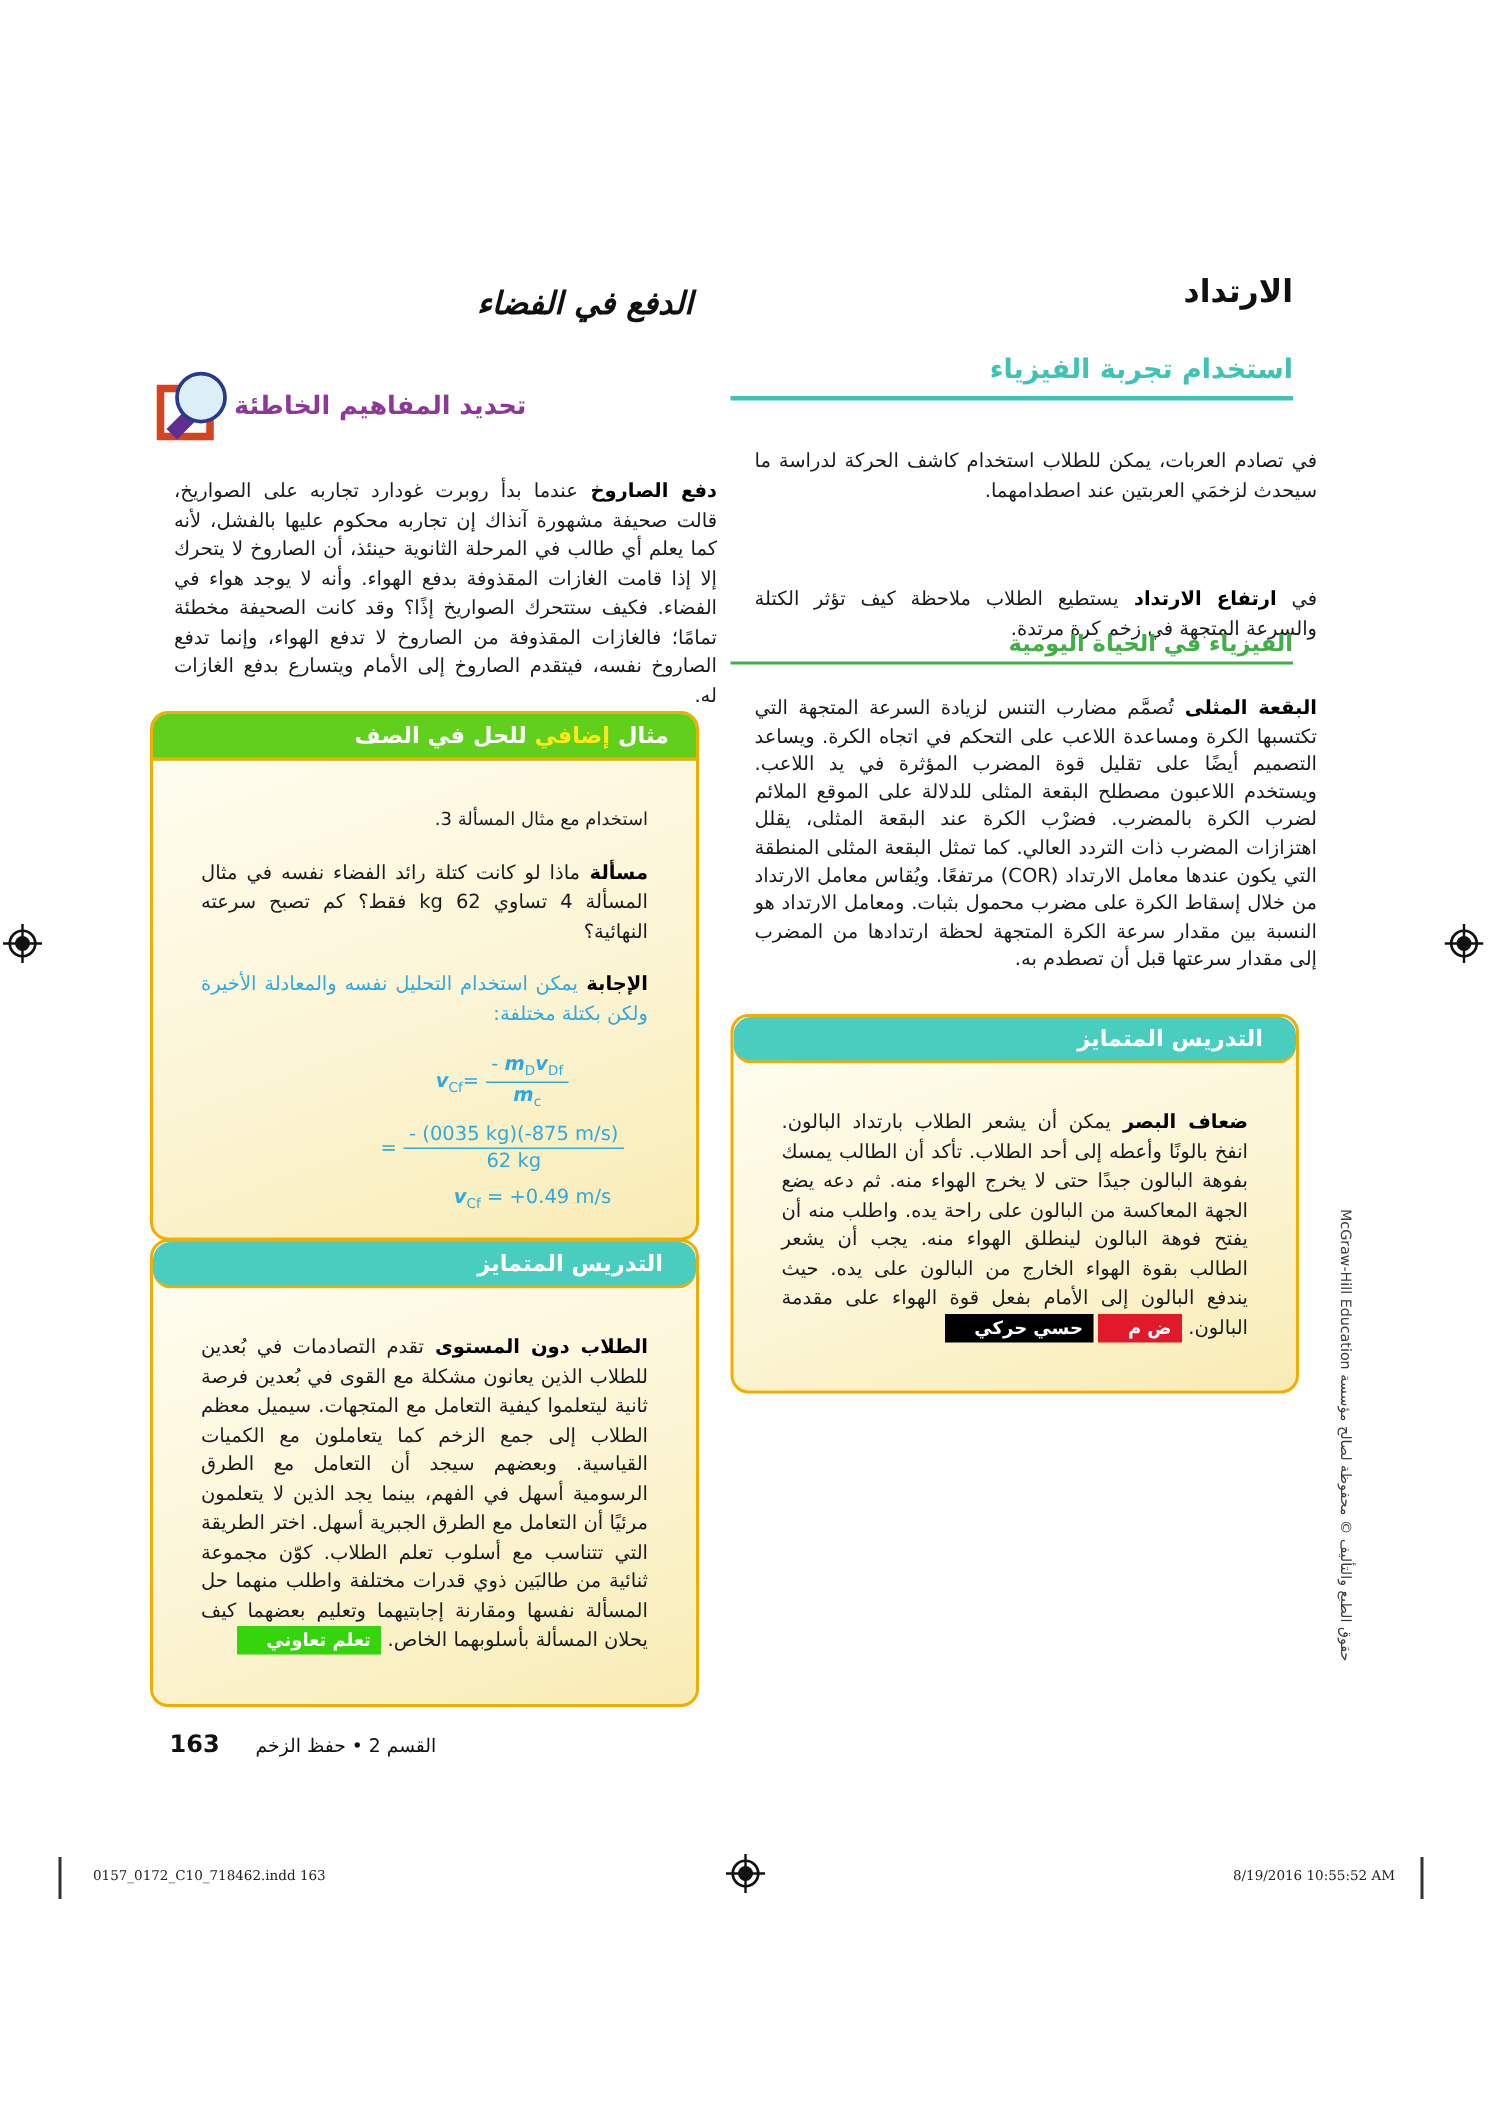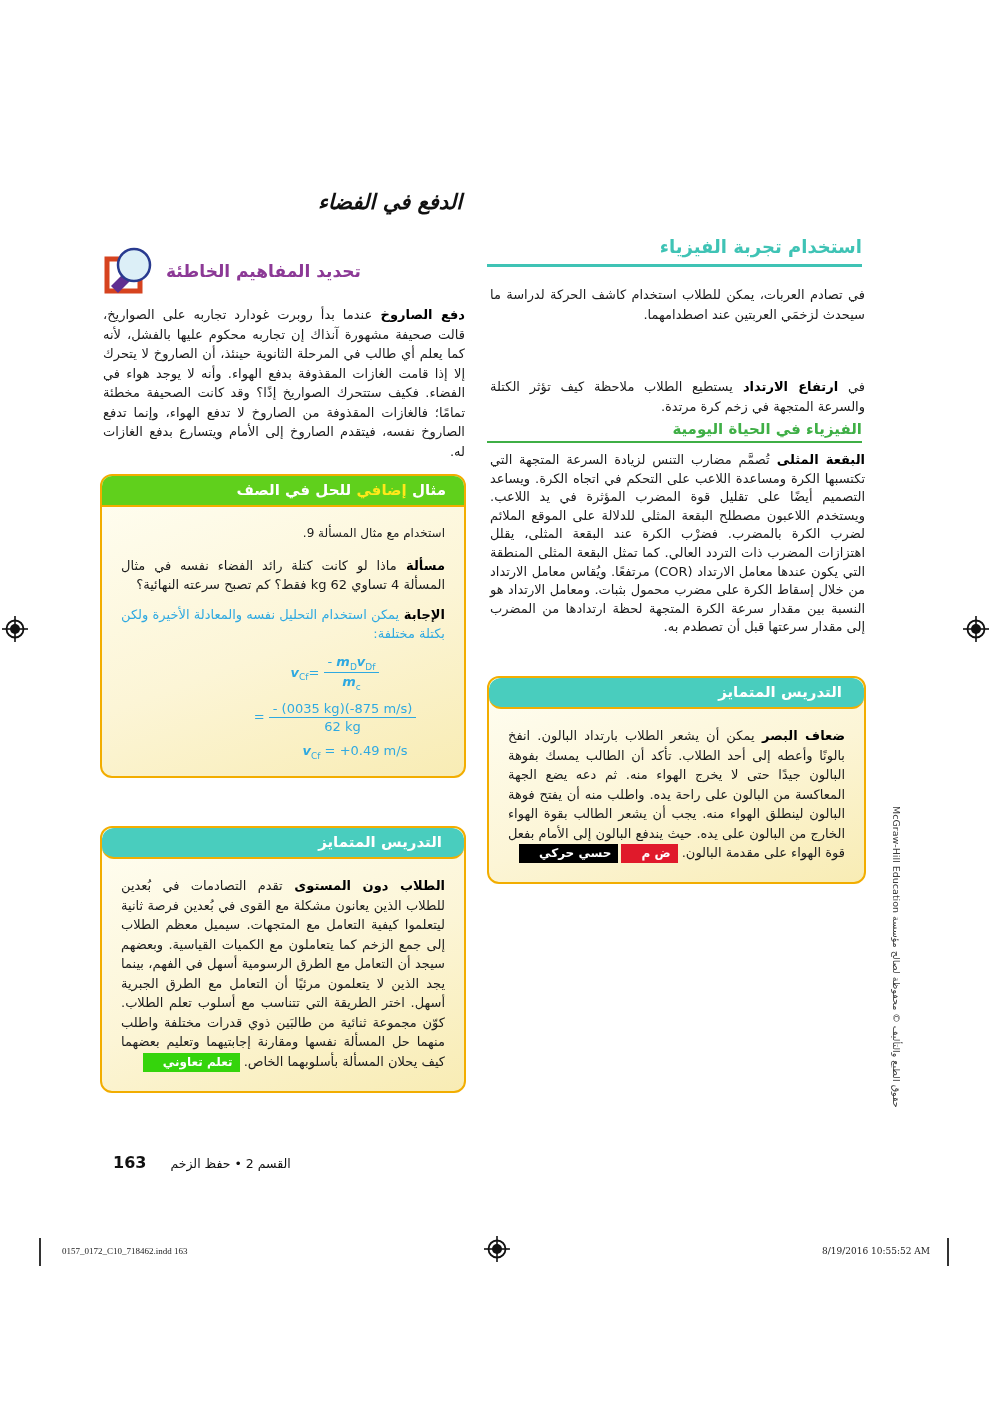--- a/index.html
+++ b/index.html
@@ -5,21 +5,21 @@
   html,body{margin:0;padding:0;background:#ffffff;}
   #page{
     position:relative;width:992px;height:1402px;background:#ffffff;
     font-family:"DejaVu Sans",sans-serif;color:#1a1a1a;overflow:hidden;
     outline:1px solid #ececec;
   }
   
   .block{position:absolute;direction:rtl;text-align:justify;}
   .rc{left:487px;width:375px;}
   .lc{left:100px;width:362px;}
-  p{margin:3px;}
+  p{margin:16px;}
   .body-text{font-size:13px;line-height:19.5px;color:#1b1b1b;}
   .lead{font-weight:bold;color:#000;}
   h1.page-h1{margin:0;font-size:21px;font-weight:bold;color:#111;text-align:right;}
   
   .teal-h{margin:0;font-size:18px;font-weight:bold;color:#3FC3B5;text-align:right;
           padding-bottom:7px;border-bottom:3px solid #3FC3B5;}
   .green-h{margin:0;font-size:15px;font-weight:bold;color:#3FAF46;text-align:right;
            padding-bottom:3px;border-bottom:2px solid #3FAF46;}
   .purple-h{margin:0;font-size:17px;font-weight:bold;color:#8C3996;text-align:right;}
   
@@ -30,21 +30,21 @@
                padding:5px 18px 6px 10px;text-align:right;border-bottom:2px solid #F2AD00;}
   .box-body{padding:14px 16px 16px 16px;}
   .hl-yellow{color:#FFE81A;font-weight:bold;}
   
   .badge{display:inline-block;color:#fff;font-weight:bold;font-size:12px;
          padding:1px 7px 2px 20px;line-height:16px;vertical-align:middle;}
   .badge-red{background:#E01A2B;margin-left:3px;}
   .badge-black{background:#000;}
   .badge-green{background:#35D40C;}
   
-  .mis-row{display:flex;flex-direction:row;align-items:center;justify-content:flex-end;gap:12px;}
+  .mis-row{display:flex;flex-direction:row;align-items:center;justify-content:flex-end;gap:2px;}
   .mis-icon{flex:0 0 auto;width:54px;height:50px;}
   
   .equations{direction:ltr;text-align:center;color:#2FA9E1;font-size:13px;
              padding-left:104px;margin-top:10px;}
   .eq-line{margin-bottom:9px;}
   .frac{display:inline-block;vertical-align:middle;text-align:center;}
   .frac .num{display:block;border-bottom:1.5px solid #2FA9E1;padding:0 4px 1px 4px;}
   .frac .den{display:block;padding-top:1px;}
   .mvar{font-style:italic;font-weight:bold;}
   sub{font-size:9px;}
@@ -59,20 +59,21 @@
   .copyright{position:absolute;left:902px;top:806px;transform:rotate(90deg);
              transform-origin:left top;white-space:nowrap;direction:rtl;
              font-size:9.5px;color:#3a3a3a;}
   .regmark{position:absolute;width:26px;height:26px;}
 </style>
 </head>
 <body>
 
 <div id="page">
 
+  <h1 class="page-h1 block rc" style="top:182px;padding-left:0;padding-right:20px;">الارتداد</h1>
 
   <h2 class="teal-h block rc" style="top:236px;">استخدام تجربة الفيزياء</h2>
   <p class="body-text block rc" style="top:282px;">في تصادم العربات، يمكن للطلاب استخدام كاشف الحركة لدراسة ما سيحدث لزخمَي العربتين عند اصطدامهما.</p>
 
   <p class="body-text block rc" style="top:374px;"><span>في </span><span class="lead">ارتفاع الارتداد </span><span>يستطيع الطلاب ملاحظة كيف تؤثر الكتلة والسرعة المتجهة في زخم كرة مرتدة.</span></p>
 
   <h3 class="green-h block rc" style="top:420px;">الفيزياء في الحياة اليومية</h3>
   <p class="body-text block rc" style="top:448px;line-height:18.6px;"><span class="lead">البقعة المثلى </span><span>تُصمَّم مضارب التنس لزيادة السرعة المتجهة التي تكتسبها الكرة ومساعدة اللاعب على التحكم في اتجاه الكرة. ويساعد التصميم أيضًا على تقليل قوة المضرب المؤثرة في يد اللاعب. ويستخدم اللاعبون مصطلح البقعة المثلى للدلالة على الموقع الملائم لضرب الكرة بالمضرب. فضرْب الكرة عند البقعة المثلى، يقلل اهتزازات المضرب ذات التردد العالي. كما تمثل البقعة المثلى المنطقة التي يكون عندها معامل الارتداد (COR) مرتفعًا. ويُقاس معامل الارتداد من خلال إسقاط الكرة على مضرب محمول بثبات. ومعامل الارتداد هو النسبة بين مقدار سرعة الكرة المتجهة لحظة ارتدادها من المضرب إلى مقدار سرعتها قبل أن تصطدم به.</span></p>
 
   <div class="tbox block rc" style="top:676px;">
@@ -92,21 +93,21 @@
         <polygon points="11,40 24,27 31,34 18,47" fill="#5F2E91"></polygon>
         <circle cx="34" cy="19" r="16" fill="#DCEFF7" stroke="#283A8F" stroke-width="2.5"></circle>
       </svg>
     </span>
   </div>
   <p class="body-text block lc" style="top:302px;"><span class="lead">دفع الصاروخ </span><span>عندما بدأ روبرت غودارد تجاربه على الصواريخ، قالت صحيفة مشهورة آنذاك إن تجاربه محكوم عليها بالفشل، لأنه كما يعلم أي طالب في المرحلة الثانوية حينئذ، أن الصاروخ لا يتحرك إلا إذا قامت الغازات المقذوفة بدفع الهواء. وأنه لا يوجد هواء في الفضاء. فكيف ستتحرك الصواريخ إذًا؟ وقد كانت الصحيفة مخطئة تمامًا؛ فالغازات المقذوفة من الصاروخ لا تدفع الهواء، وإنما تدفع الصاروخ نفسه، فيتقدم الصاروخ إلى الأمام ويتسارع بدفع الغازات له.</span></p>
 
   <div class="tbox block lc" style="top:474px;">
     <div class="gbox-header"><span>مثال </span><span class="hl-yellow">إضافي </span><span>للحل في الصف</span></div>
     <div class="box-body">
-      <p class="body-text" style="font-size:12px;margin-bottom:12px;">استخدام مع مثال المسألة 9.</p>
+      <p class="body-text" style="font-size:12px;margin-bottom:12px;">استخدام مع مثال المسألة 3.</p>
       <p class="body-text"><span class="lead">مسألة </span><span>ماذا لو كانت كتلة رائد الفضاء نفسه في مثال المسألة 4 تساوي 62 kg فقط؟ كم تصبح سرعته النهائية؟</span></p>
       <p class="body-text" style="margin-top:10px;"><span class="lead">الإجابة </span><span class="blue-text">يمكن استخدام التحليل نفسه والمعادلة الأخيرة ولكن بكتلة مختلفة:</span></p>
 
       <div class="equations">
         <div class="eq-line">
           <span class="mvar">v</span><sub>Cf</sub><span>=</span>
           <span class="frac">
             <span class="num"><span>- </span><span class="mvar">m</span><sub>D</sub><span class="mvar">v</span><sub>Df</sub></span>
             <span class="den"><span class="mvar">m</span><sub>c</sub></span>
           </span>
@@ -133,21 +134,21 @@
     </div>
   </div>
 
   <div class="footer">
     <span style="margin-left:24px;">القسم 2 • حفظ الزخم</span><span class="num">163</span>
   </div>
 
   <div class="tick" style="left:39px;"></div>
   <div class="tick" style="left:947px;"></div>
 
-  <div class="print-small" style="left:62px;font-family:Liberation Serif, serif;">0157_0172_C10_718462.indd   163</div>
+  <div class="print-small" style="left:62px;">0157_0172_C10_718462.indd   163</div>
   <div class="print-small" style="right:62px;">8/19/2016   10:55:52 AM</div>
 
   <span class="regmark" style="left:2px;top:616px;">
     <svg viewBox="0 0 26 26" width="26" height="26">
       <line x1="13" y1="0" x2="13" y2="26" stroke="#111" stroke-width="1.6"></line>
       <line x1="0" y1="13" x2="26" y2="13" stroke="#111" stroke-width="1.6"></line>
       <circle cx="13" cy="13" r="8.5" fill="none" stroke="#111" stroke-width="1.8"></circle>
       <circle cx="13" cy="13" r="5" fill="#111"></circle>
     </svg>
   </span>

